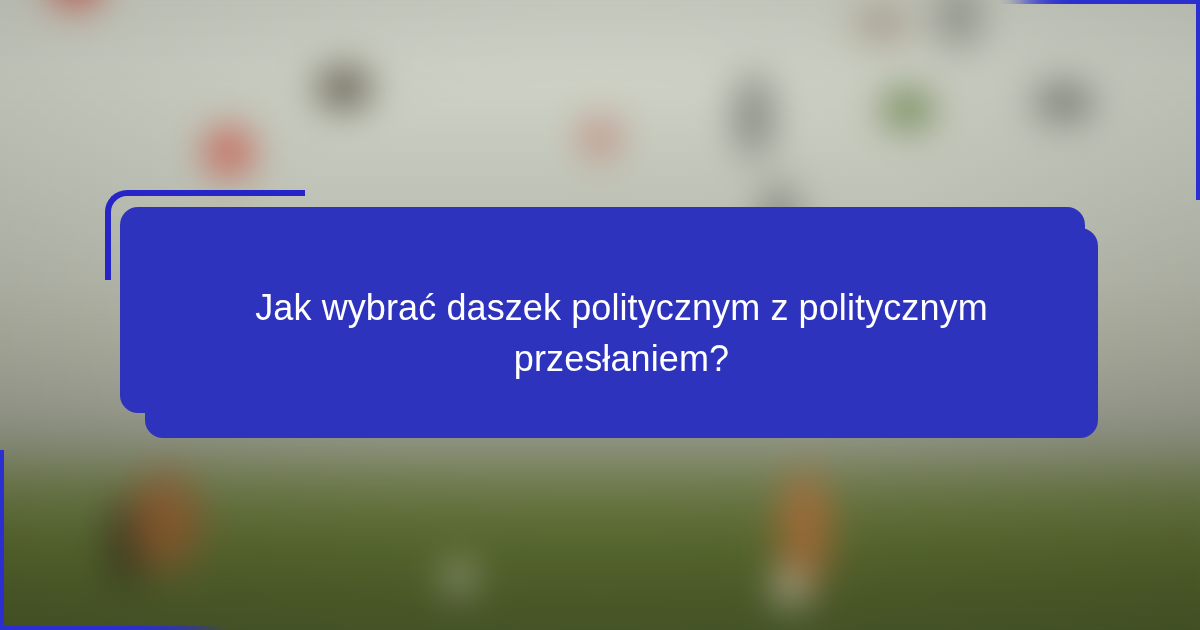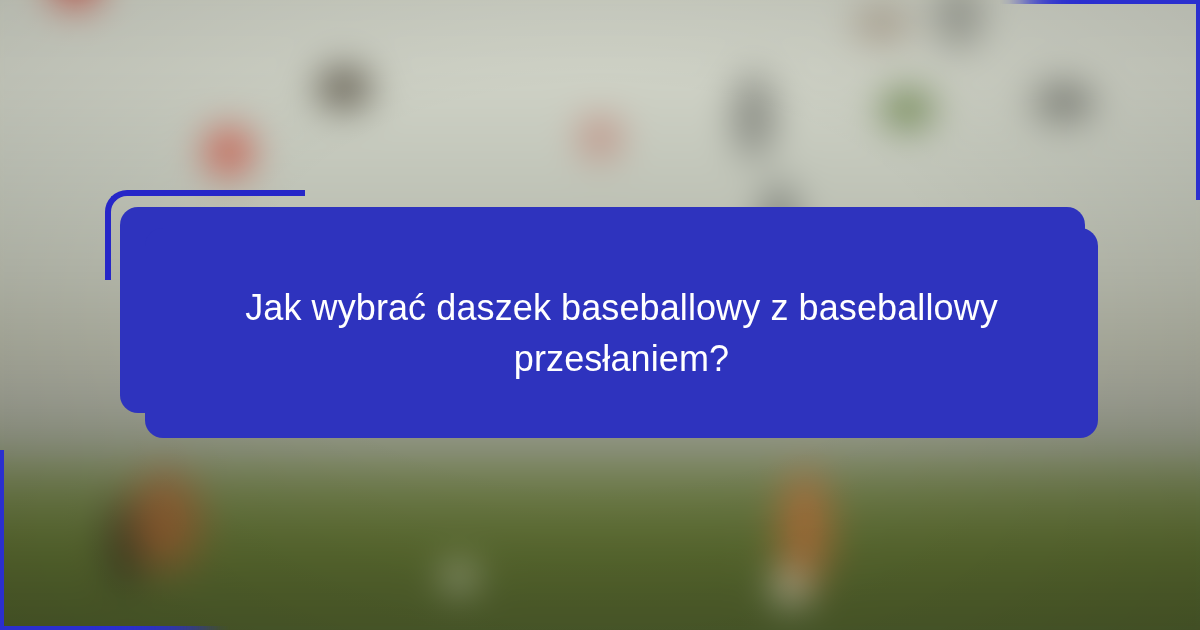--- a/index.html
+++ b/index.html
@@ -186,16 +186,16 @@
     <div class="bracket b1" style="border-color: rgb(43, 47, 207);"></div>
     <div class="bracket b2" style="border-color: rgb(43, 47, 207);"></div>
     <div class="bracket b3" style="border-color: rgb(43, 47, 207);"></div>
   </div>
 
   <div class="card-outline" style="border-color: rgb(38, 38, 200);"></div>
   <div class="card-back" style="background: rgb(46, 51, 190);"></div>
   <div class="card-front" style="background: rgb(46, 51, 190);"></div>
 
   <div class="headline">
-    <h1 style="color: rgb(255, 255, 255);">Jak wybrać daszek baseballowy z baseballowy przesłaniem?</h1>
+    <h1 style="color: rgb(255, 255, 255);">Jak wybrać daszek politycznym z politycznym przesłaniem?</h1>
   </div>
 
 </div>
 
 </body></html>

